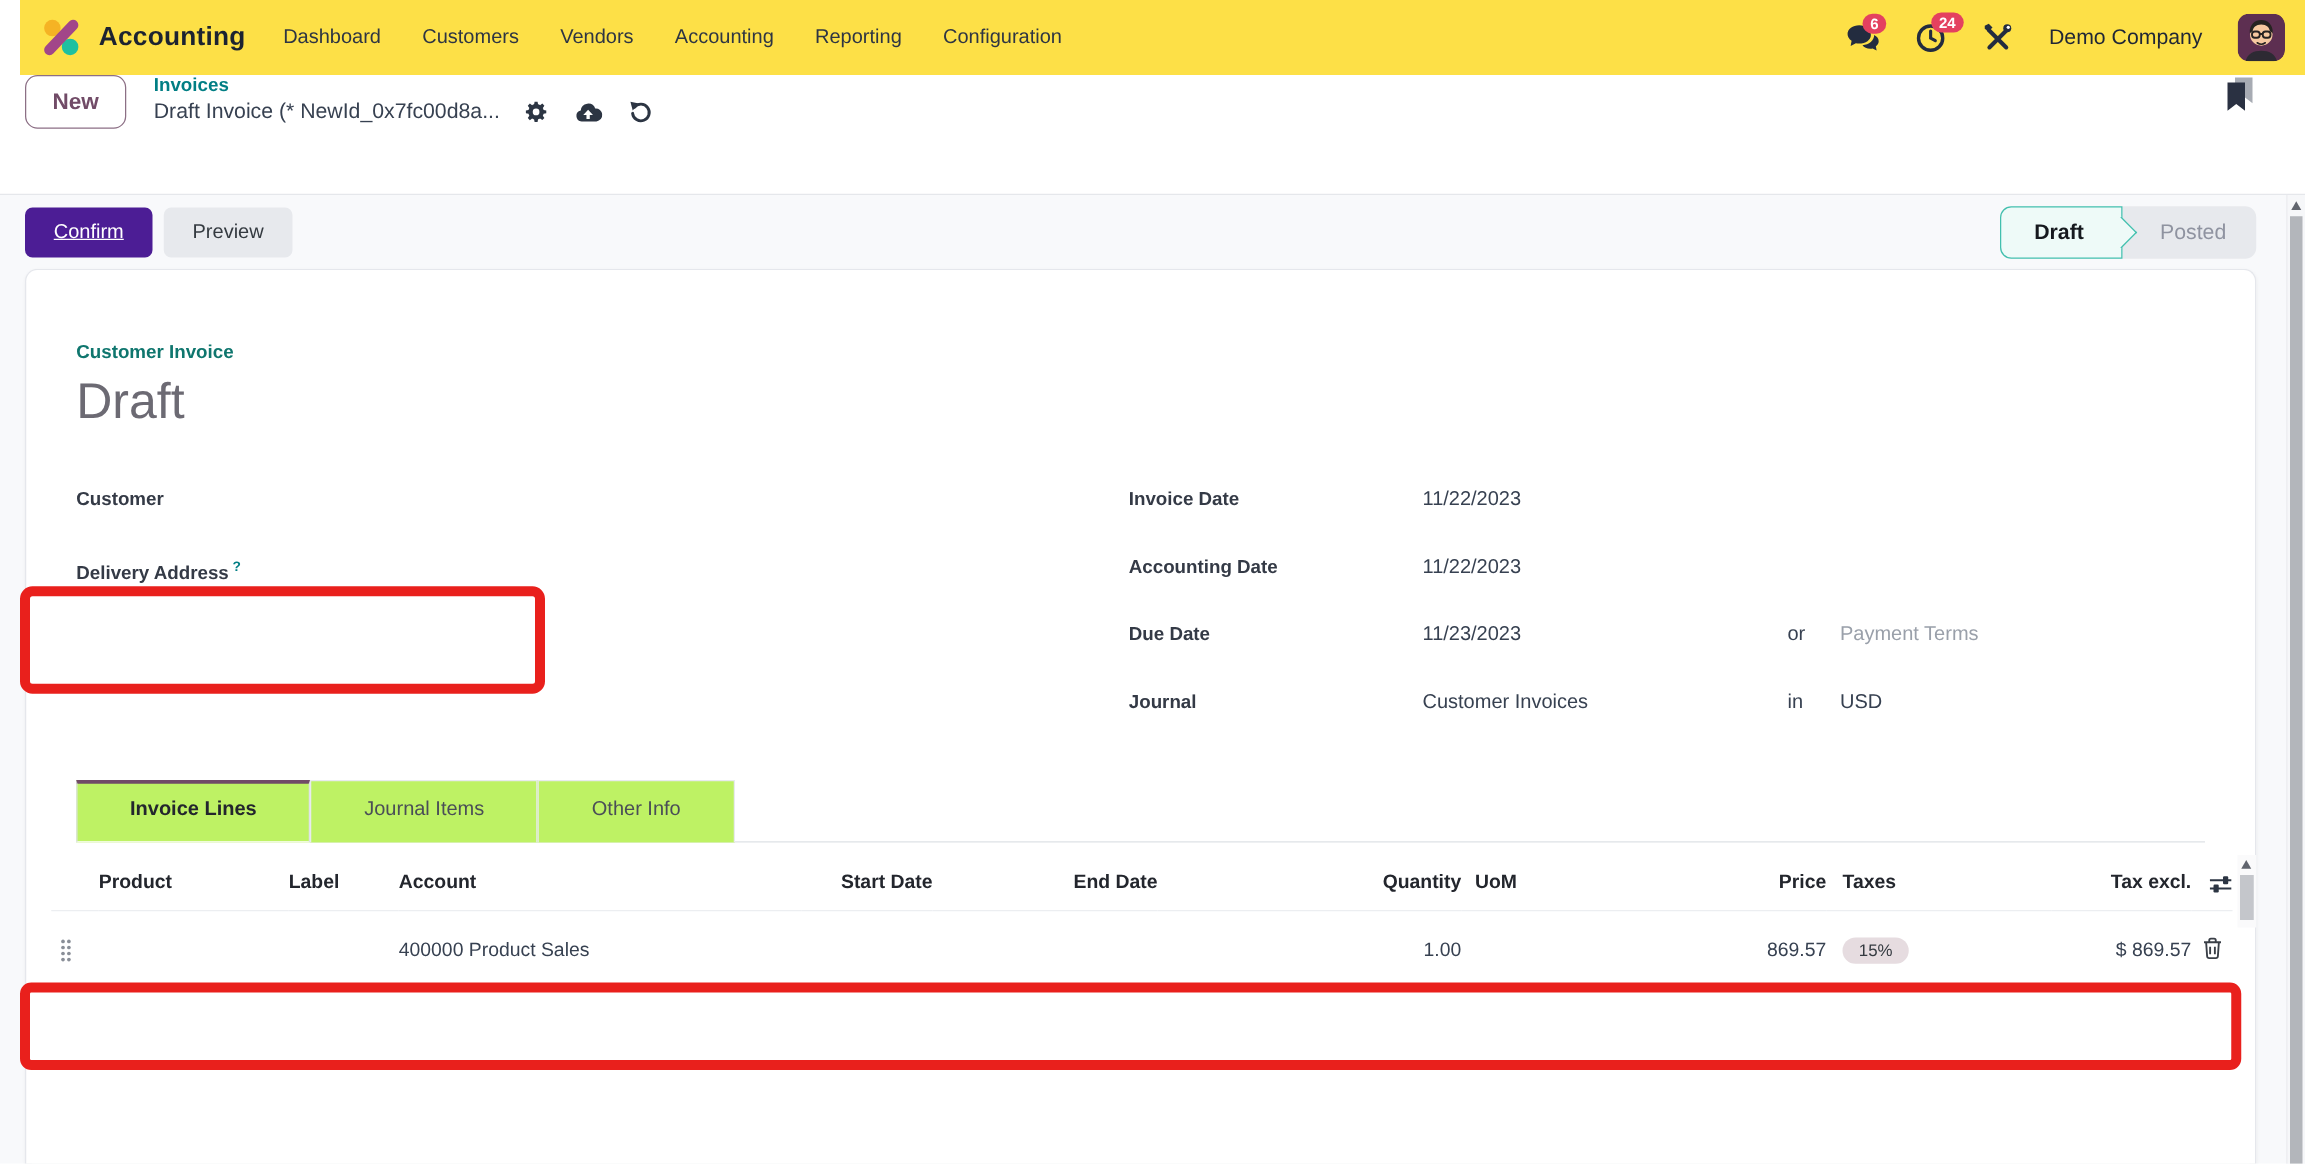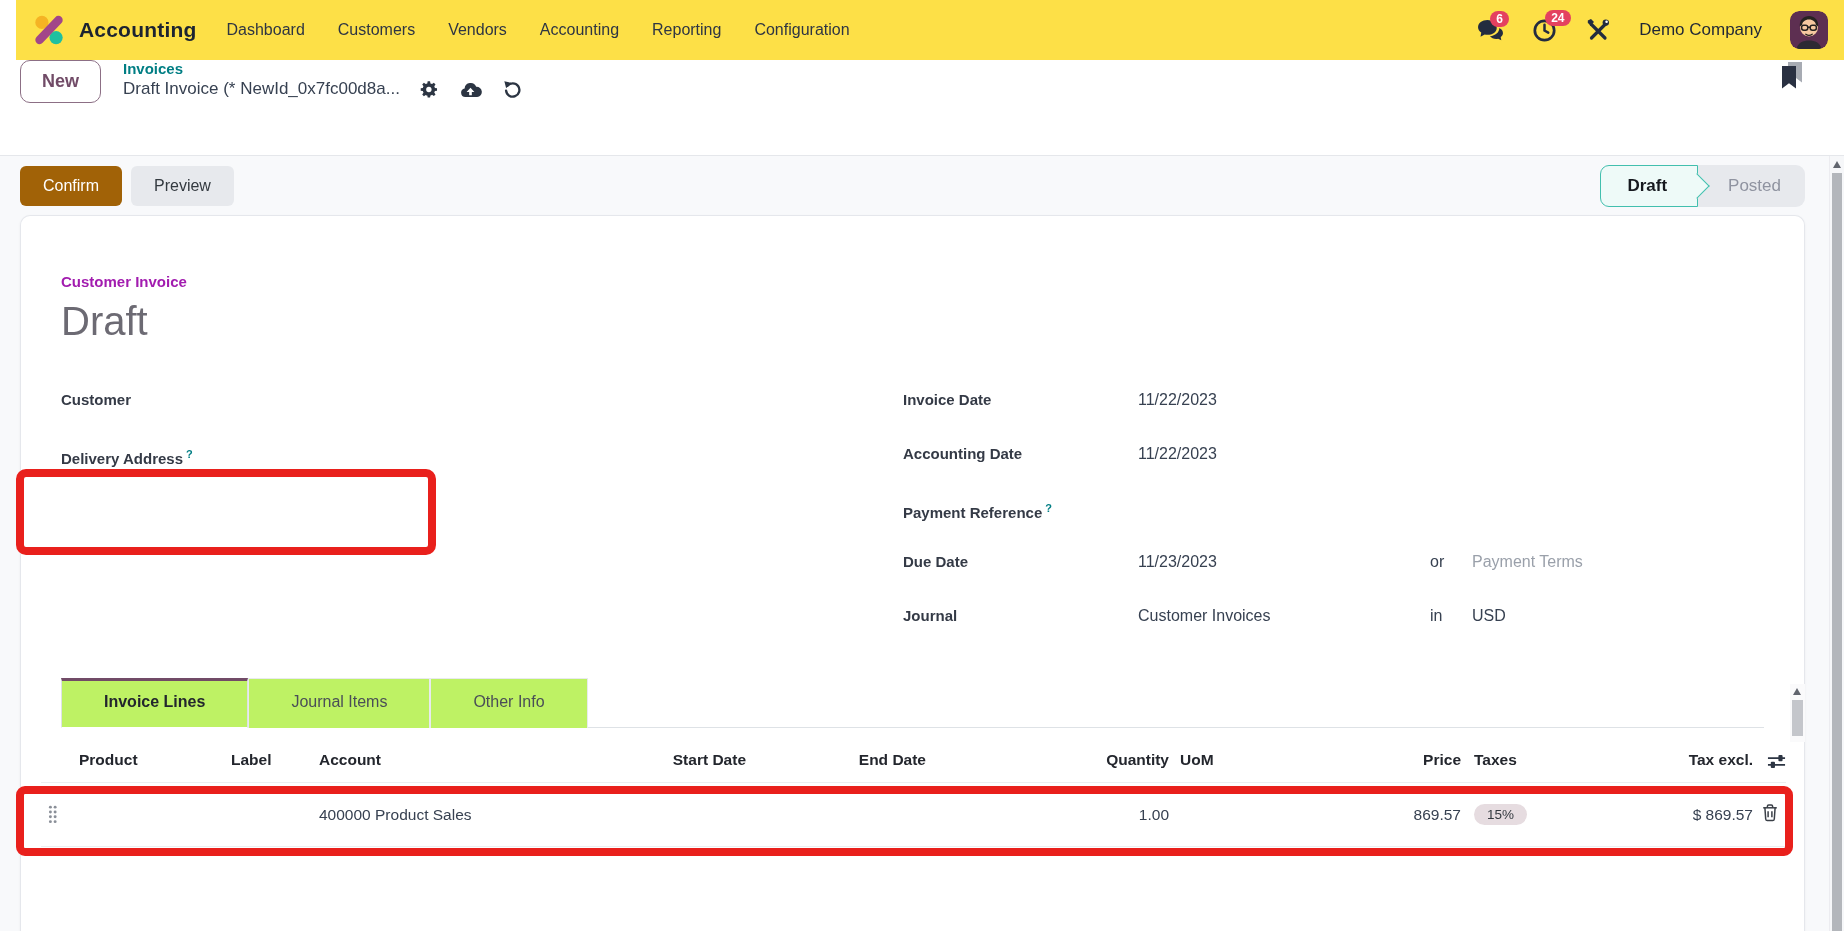--- a/index.html
+++ b/index.html
@@ -36,37 +36,37 @@
   .crumb-current { color:#374151; font-size:17px; }
   .crumb-icon { cursor:pointer; }
   .fav-icon { margin-left:auto; cursor:pointer; }
 
   
   .content-bg { position:absolute; top:156px; left:0; right:0; bottom:0; background:#f8f9fb; }
   .statusbar { position:absolute; top:156px; left:0; right:0; height:59px;
     display:flex; align-items:center; padding:0 39px 0 20px; }
   .btn { border:none; font-size:16px; padding:11px 23px; border-radius:6px; cursor:pointer;
     font-family:"Liberation Sans", sans-serif; }
-  .btn-confirm { background:#a16207; color:#fff; font-weight:500; margin-right:9px; }
+  .btn-confirm { background:#4c1d95; color:#fff; font-weight:500; margin-right:9px;text-decoration:underline; }
   .btn-preview { background:#e7e9ed; color:#343a40; }
   .state-ribbon { margin-left:auto; display:flex; align-items:stretch; }
   .state-draft { position:relative; background:#eefaf8; border:1px solid #42bfae;
     border-radius:9px 0 0 9px; padding:10px 30px 10px 26px; font-size:17px; font-weight:700;
     color:#16191f; z-index:2; }
   .state-draft::after { content:""; position:absolute; right:-9px; top:50%; width:17px; height:17px;
     transform:translateY(-50%) rotate(45deg); background:#eefaf8;
     border-top:1px solid #42bfae; border-right:1px solid #42bfae; }
   .state-posted { background:#e7e9ed; border-radius:0 9px 9px 0; padding:10px 24px 10px 30px;
     font-size:17px; font-weight:500; color:#8f93a0; display:flex; align-items:center; }
 
   
   .sheet { position:absolute; top:215px; left:20px; width:1785px; bottom:0; background:#fff;
     border:1px solid #e5e7ec; border-bottom:none; border-radius:10px 10px 0 0;
     box-shadow:0 1px 3px rgba(0,0,0,.05); padding:0 40px; }
-  .doc-type { margin-top:57px; font-size:15px; font-weight:700; color:#a21caf; }
+  .doc-type { margin-top:57px; font-size:15px; font-weight:700; color:#0f766e; }
   .sheet-title { margin:8px 0 0; font-size:40px; line-height:46px; font-weight:400; color:#6c6a73; }
 
   .fields { display:flex; margin-top:45px; }
   .fcol-left { width:875px; }
   .fcol-right { flex:1; }
   .frow { height:54px; display:flex; align-items:flex-start; }
   .flabel { font-size:15px; font-weight:700; color:#343a46; line-height:22px; }
   .fcol-left .flabel { width:208px; }
   .fcol-right .flabel { width:235px; }
   .fvalue { font-size:16px; color:#374151; line-height:22px; }
@@ -257,24 +257,20 @@
       </div>
     </div>
     <div class="fcol-right">
       <div class="frow">
         <span class="flabel">Invoice Date</span>
         <span class="fvalue">11/22/2023</span>
       </div>
       <div class="frow">
         <span class="flabel">Accounting Date</span>
         <span class="fvalue">11/22/2023</span>
-      </div>
-      <div class="frow">
-        <span class="flabel"><span>Payment Reference</span><sup class="help">?</sup></span>
-        <span class="fvalue"></span>
       </div>
       <div class="frow">
         <span class="flabel">Due Date</span>
         <span class="fvalue">11/23/2023</span>
         <span class="fconn">or</span>
         <span class="fmuted">Payment Terms</span>
       </div>
       <div class="frow">
         <span class="flabel">Journal</span>
         <span class="fvalue">Customer Invoices</span>

